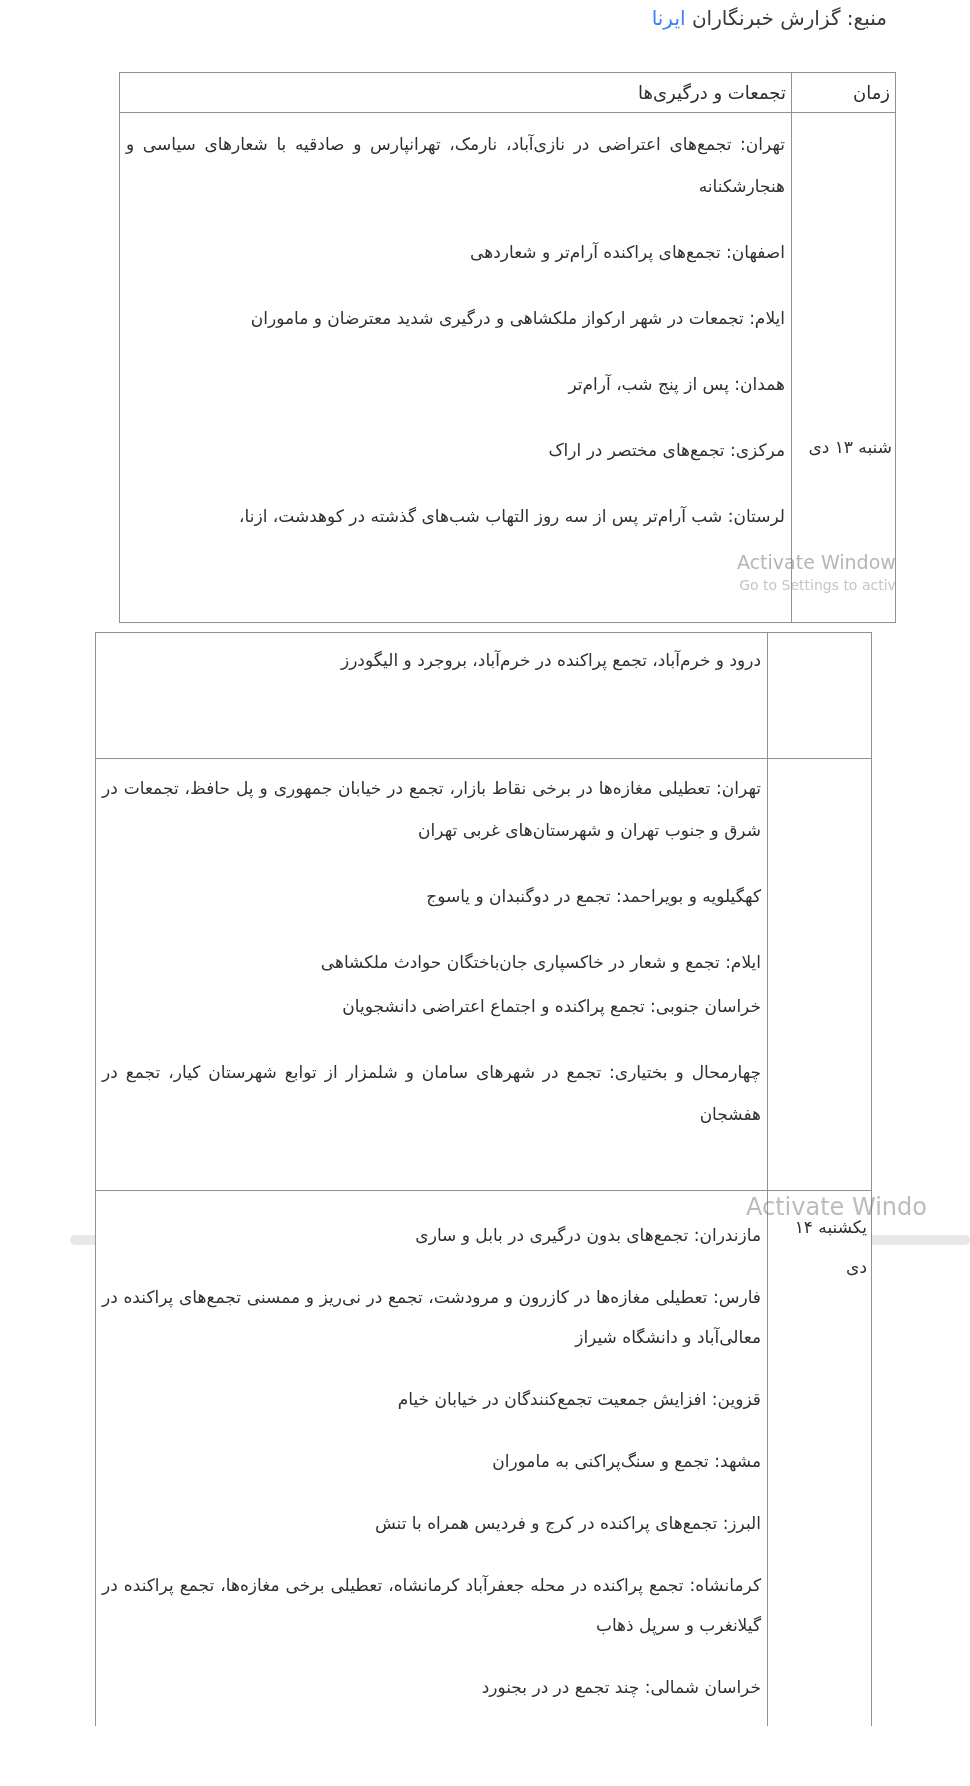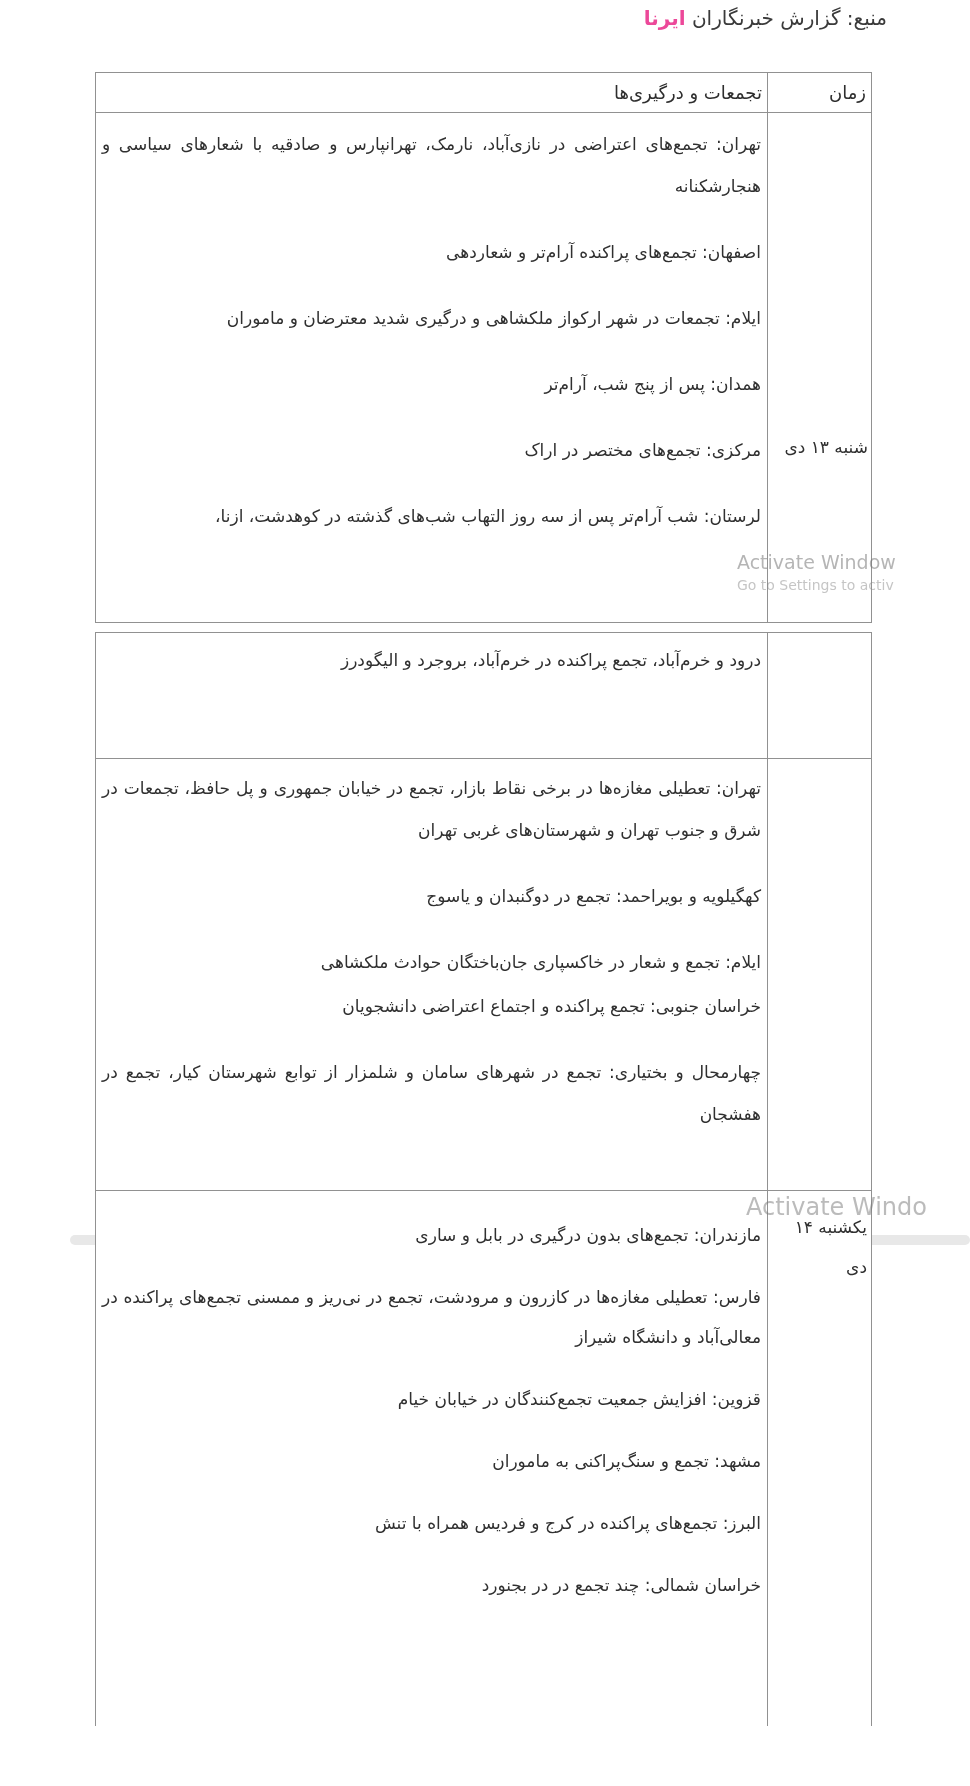--- a/index.html
+++ b/index.html
@@ -5,27 +5,27 @@
   html,body{margin:0;padding:0;background:#fff;}
   .page{
     position:relative;width:970px;height:1786px;background:#ffffff;overflow:hidden;
     font-family:"DejaVu Sans",sans-serif;color:#303030;
   }
   
   .source-line{
     position:absolute;top:6px;right:83px;direction:rtl;white-space:nowrap;
     font-size:20px;color:#3a3a3a;
   }
-  .source-line .agency{color:#ec4899;font-weight:bold;}
+  .source-line .agency{color:#3b82f6;font-weight:normal;}
   
   .tsec{
     position:absolute;left:95px;width:777px;box-sizing:border-box;
     border:1px solid #919191;background:#fff;
   }
-  .tsec.secA{top:72px;height:551px;}
+  .tsec.secA{top:72px;height:551px;margin-left:24px;}
   .tsec.secB{top:632px;height:599px;}
   .tsec.secC{top:1190px;height:536px;border-bottom:none;}
   .trow{display:flex;box-sizing:border-box;}
   .trow.bordered{border-bottom:1px solid #919191;}
   .cell-content{
     flex:1 1 auto;direction:rtl;box-sizing:border-box;min-width:0;
   }
   .cell-time{
     width:104px;flex:0 0 104px;box-sizing:border-box;border-left:1px solid #919191;
     direction:rtl;position:relative;
@@ -53,21 +53,21 @@
   }
   .time-label-C{
     padding:16px 4px 0 2px;text-align:right;font-size:17px;line-height:40px;color:#303030;
   }
   
   .page-band{
     position:absolute;left:70px;top:1235px;width:900px;height:10px;
     background:#e8e8e8;border-radius:6px;
   }
   
-  .wm{position:absolute;pointer-events:none;white-space:nowrap;direction:ltr;}
+  .wm{position:absolute;pointer-events:none;white-space:nowrap;direction:ltr;text-align:right;}
   .wm1{left:737px;top:551px;}
   .wm1 .l1{font-size:19px;color:rgba(120,120,120,0.55);}
   .wm1 .l2{font-size:14px;color:rgba(140,140,140,0.5);margin-top:4px;}
   .wm2{left:746px;top:1193px;}
   .wm2 .l1{font-size:24px;color:rgba(120,120,120,0.5);}
 </style>
 </head>
 <body>
 
 <div class="page">
@@ -118,20 +118,21 @@
   <div class="page-band"></div>
 
   <div class="tsec secC">
     <div class="trow row-bodyC">
       <div class="cell-content">
         <p>مازندران: تجمع‌های بدون درگیری در بابل و ساری</p>
         <p>فارس: تعطیلی مغازه‌ها در کازرون و مرودشت، تجمع در نی‌ریز و ممسنی تجمع‌های پراکنده در معالی‌آباد و دانشگاه شیراز</p>
         <p>قزوین: افزایش جمعیت تجمع‌کنندگان در خیابان خیام</p>
         <p>مشهد: تجمع و سنگ‌پراکنی به ماموران</p>
         <p>البرز: تجمع‌های پراکنده در کرج و فردیس همراه با تنش</p>
+        <p>کرمانشاه: تجمع پراکنده در محله جعفرآباد کرمانشاه، تعطیلی برخی مغازه‌ها، تجمع پراکنده در گیلانغرب و سرپل ذهاب</p>
         <p>خراسان شمالی: چند تجمع در در بجنورد</p>
       </div>
       <div class="cell-time">
         <div class="time-label-C">یکشنبه ۱۴ دی</div>
       </div>
     </div>
   </div>
 
   <div class="wm wm1">
     <div class="l1">Activate Window</div>

